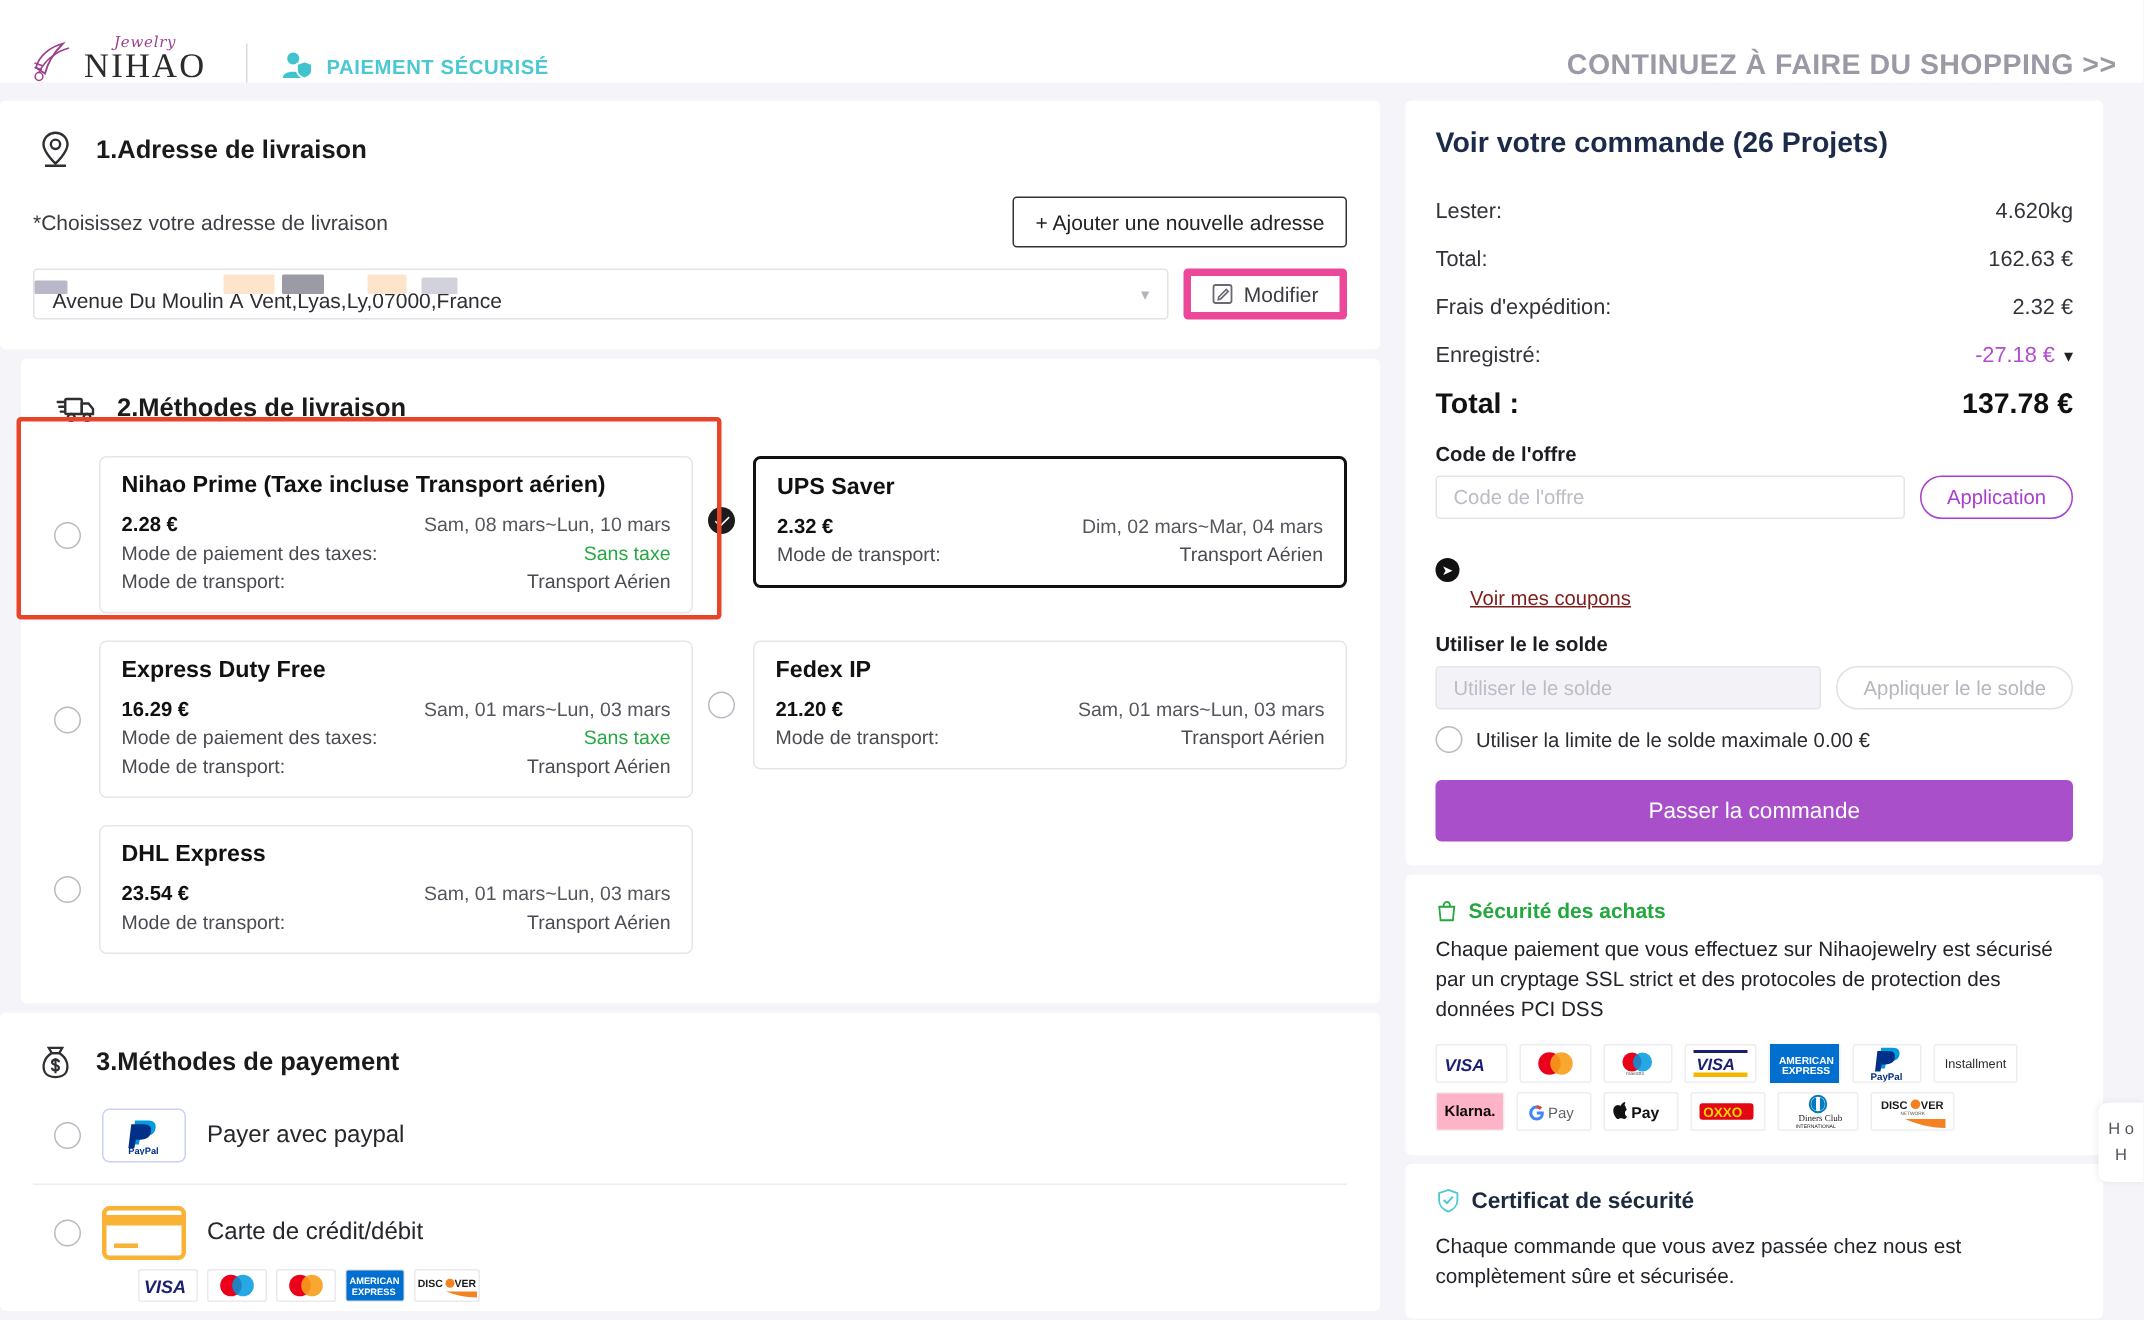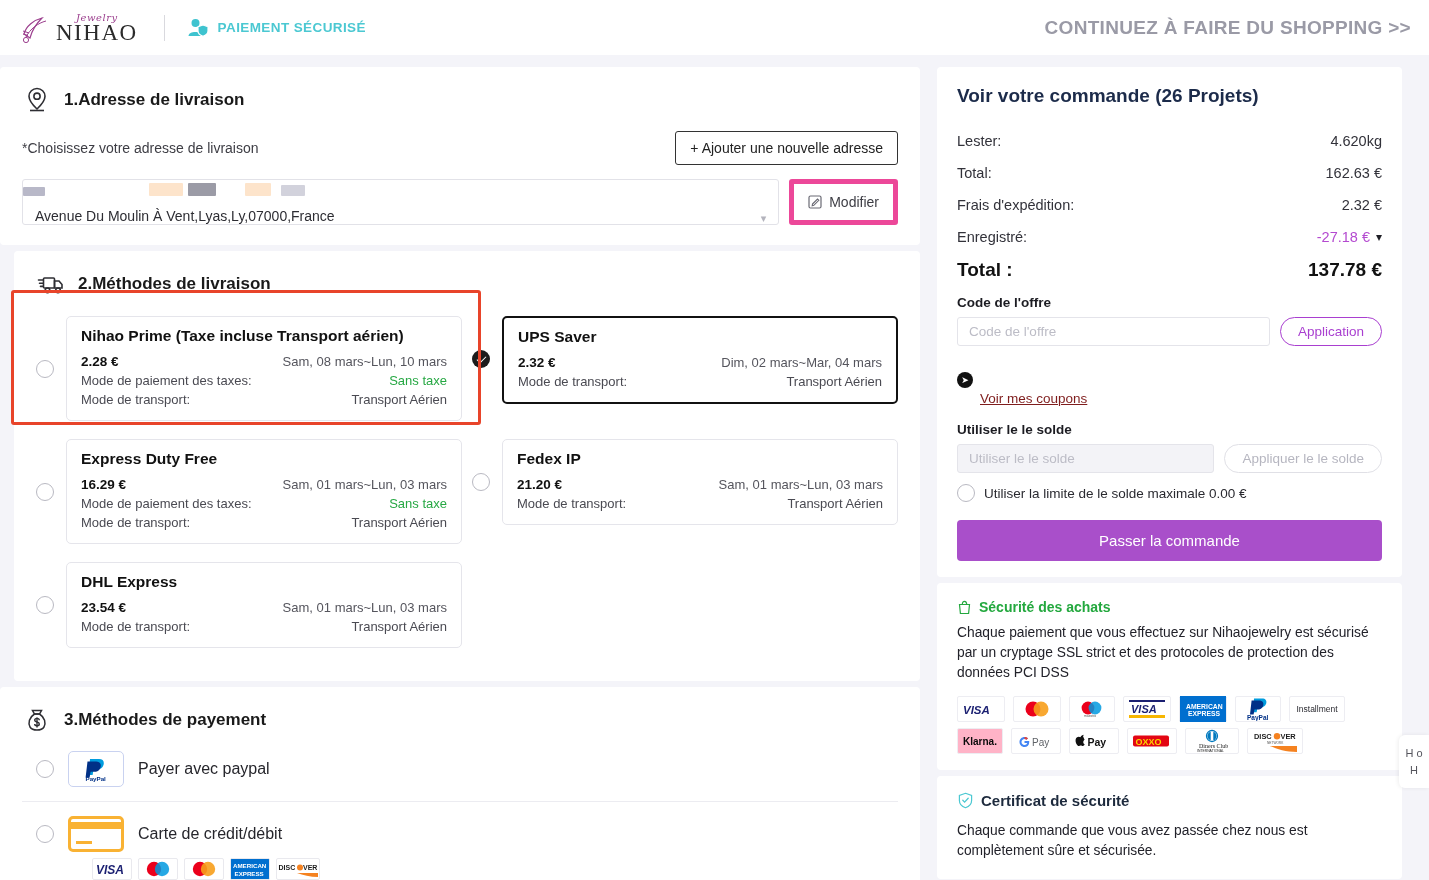--- a/index.html
+++ b/index.html
@@ -6,21 +6,21 @@
   html, body {
     width: 1429px; height: 880px;
     background: #f4f4f9;
     font-family: "Liberation Sans", sans-serif;
     overflow: hidden;
   }
 
   
   .header {
     height: 55px; background: #ffffff;
-    display: flex; align-items: center;
+    display: flex; align-items: flex-end;
     padding: 0 18px 0 20px;
     position: relative;
   }
   .logo-wrap { display: flex; align-items: flex-end; gap: 2px; }
   .logo-mark { width: 34px; height: 30px; position: relative; }
   .logo-text-block { display: flex; flex-direction: column; align-items: center; line-height: 1; }
   .logo-script {
     font-family: "DejaVu Serif", serif; font-style: italic;
     font-size: 10px; color: #9c3f8e; letter-spacing: .5px;
     position: relative; top: 2px;
@@ -65,22 +65,22 @@
   }
   .addr-hint { font-size: 14px; color: #3d3d44; }
   .btn-add-addr {
     border: 1px solid #333; background: #fff; border-radius: 3px;
     padding: 8px 14px; font-size: 14px; color: #222; cursor: pointer;
     font-family: "Liberation Sans", sans-serif;
   }
   .addr-row2 { display: flex; align-items: stretch; gap: 10px; }
   .addr-select {
     flex: 1; border: 1px solid #e2e2e8; border-radius: 3px; background: #fff;
-    height: 46px; display: flex; align-items: flex-end;
-    padding: 0 12px; position: relative;
+    height: 34px; display: flex; align-items: flex-start;
+    padding: 12px 12px; position: relative;
   }
   .addr-text { font-size: 14px; color: #2d2d33; white-space: nowrap; position: relative; }
   .redact { position: absolute; top: 1px; border-radius: 1px; }
   .chev-sm {
     margin-left: auto; color: #b4b4bd; font-size: 11px; line-height: 1;
   }
   .btn-modify {
     border: 5px solid #ec4899; background: #fff; border-radius: 3px;
     padding: 0 14px; font-size: 14px; color: #3d3d44; cursor: pointer;
     display: flex; align-items: center; gap: 7px;

